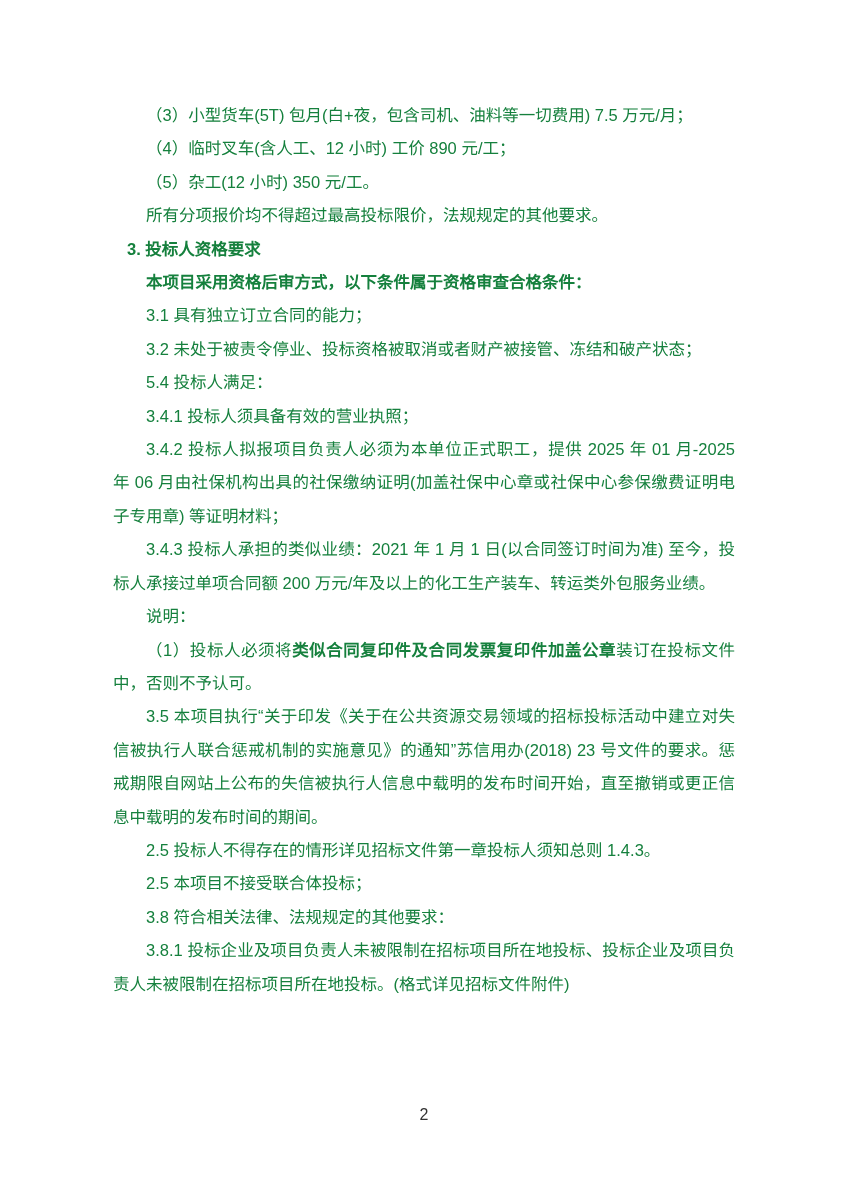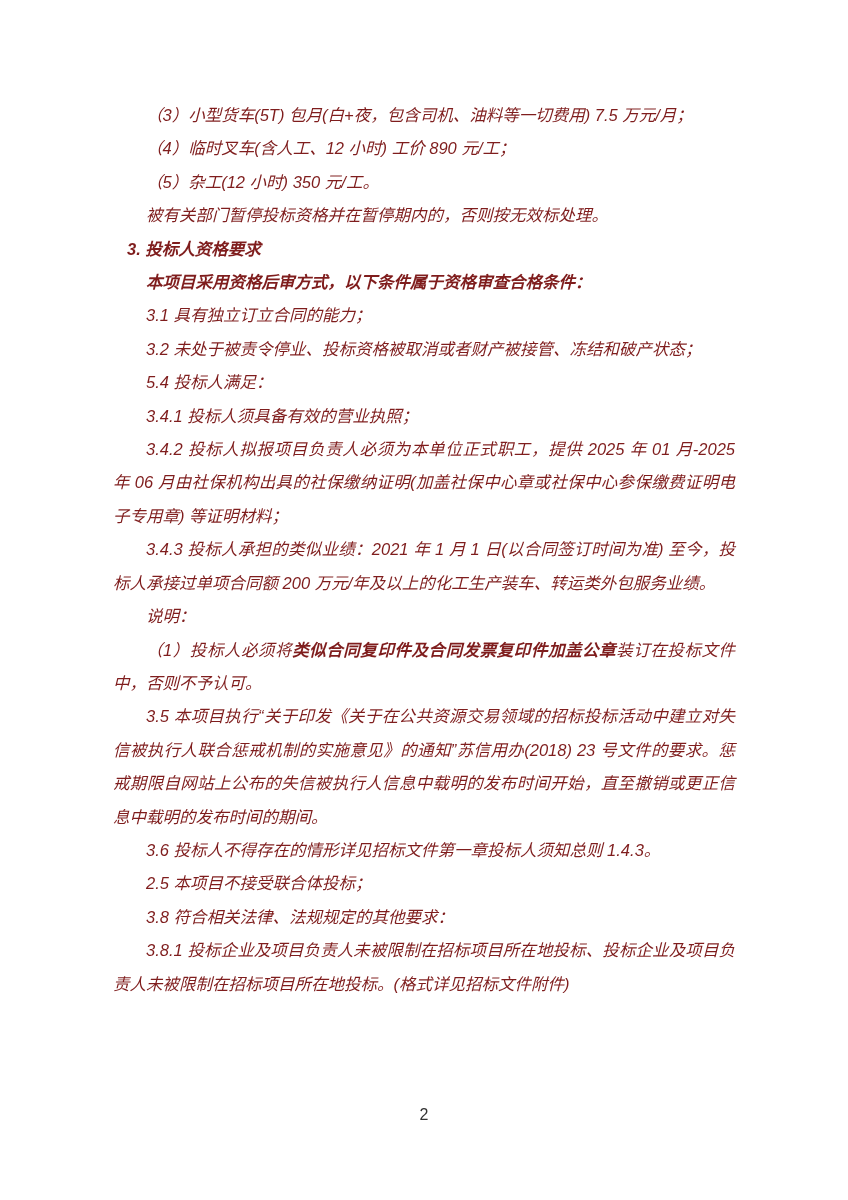--- a/index.html
+++ b/index.html
@@ -52,35 +52,35 @@
     width: 100%;
     text-align: center;
     font-size: 16px;
     color: #333333;
   }
 </style>
 </head>
 <body>
 
 <div class="page" style="background: rgb(255, 255, 255);">
-  <div class="content" id="document-body" style="color: #7f1d1d; font-style: italic;">
+  <div class="content" id="document-body" style="color: #15803d;">
       <p class="para indent"><span>（3）小型货车(5T) 包月(白+夜，包含司机、油料等一切费用) 7.5 万元/月；</span></p>
       <p class="para indent"><span>（4）临时叉车(含人工、12 小时) 工价 890 元/工；</span></p>
       <p class="para indent"><span>（5）杂工(12 小时) 350 元/工。</span></p>
-      <p class="para indent"><span>被有关部门暂停投标资格并在暂停期内的，否则按无效标处理。</span></p>
+      <p class="para indent"><span>所有分项报价均不得超过最高投标限价，法规规定的其他要求。</span></p>
       <p class="para heading"><span>3. 投标人资格要求</span></p>
       <p class="para bold-para"><span>本项目采用资格后审方式，以下条件属于资格审查合格条件：</span></p>
       <p class="para indent"><span>3.1 具有独立订立合同的能力；</span></p>
       <p class="para indent"><span>3.2 未处于被责令停业、投标资格被取消或者财产被接管、冻结和破产状态；</span></p>
       <p class="para indent"><span>5.4 投标人满足：</span></p>
       <p class="para indent"><span>3.4.1 投标人须具备有效的营业执照；</span></p>
       <p class="para indent"><span>3.4.2 投标人拟报项目负责人必须为本单位正式职工，提供 2025 年 01 月-2025 年 06 月由社保机构出具的社保缴纳证明(加盖社保中心章或社保中心参保缴费证明电子专用章) 等证明材料；</span></p>
       <p class="para indent"><span>3.4.3 投标人承担的类似业绩：2021 年 1 月 1 日(以合同签订时间为准) 至今，投标人承接过单项合同额 200 万元/年及以上的化工生产装车、转运类外包服务业绩。</span></p>
       <p class="para indent"><span>说明：</span></p>
       <p class="para indent"><span>（1）投标人必须将</span><span class="bold">类似合同复印件及合同发票复印件加盖公章</span><span>装订在投标文件中，否则不予认可。</span></p>
       <p class="para indent"><span>3.5 本项目执行“关于印发《关于在公共资源交易领域的招标投标活动中建立对失信被执行人联合惩戒机制的实施意见》的通知”苏信用办(2018) 23 号文件的要求。惩戒期限自网站上公布的失信被执行人信息中载明的发布时间开始，直至撤销或更正信息中载明的发布时间的期间。</span></p>
-      <p class="para indent"><span>3.6 投标人不得存在的情形详见招标文件第一章投标人须知总则 1.4.3。</span></p>
+      <p class="para indent"><span>2.5 投标人不得存在的情形详见招标文件第一章投标人须知总则 1.4.3。</span></p>
       <p class="para indent"><span>2.5 本项目不接受联合体投标；</span></p>
       <p class="para indent"><span>3.8 符合相关法律、法规规定的其他要求：</span></p>
       <p class="para indent"><span>3.8.1 投标企业及项目负责人未被限制在招标项目所在地投标、投标企业及项目负责人未被限制在招标项目所在地投标。(格式详见招标文件附件)</span></p>
     </div>
   <div class="footer">2</div>
 </div>
 
 </body></html>

